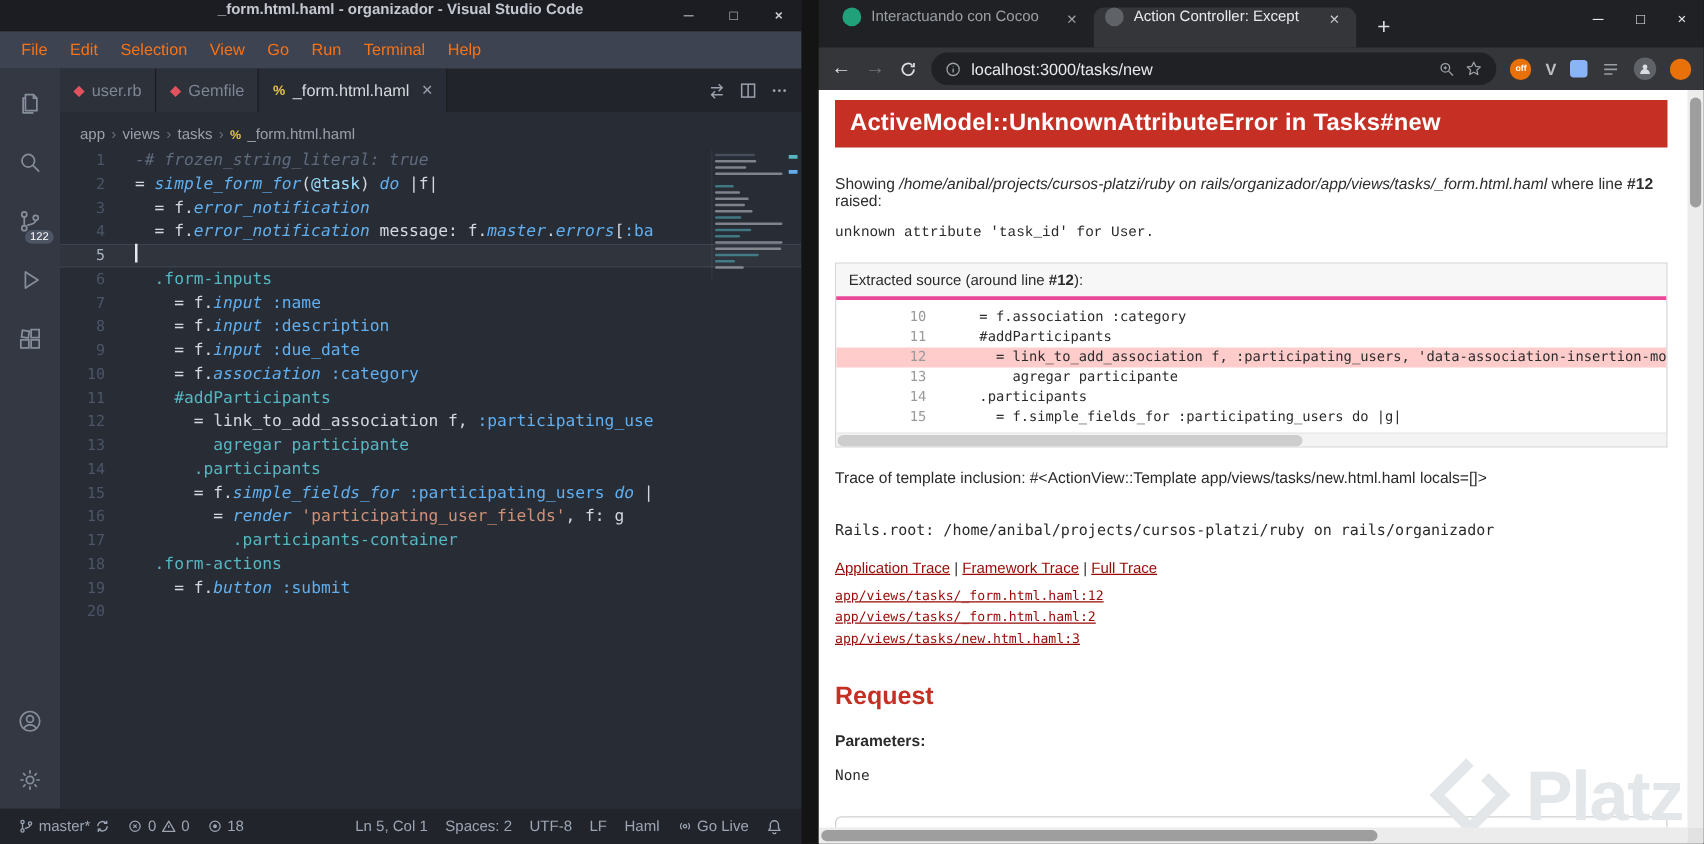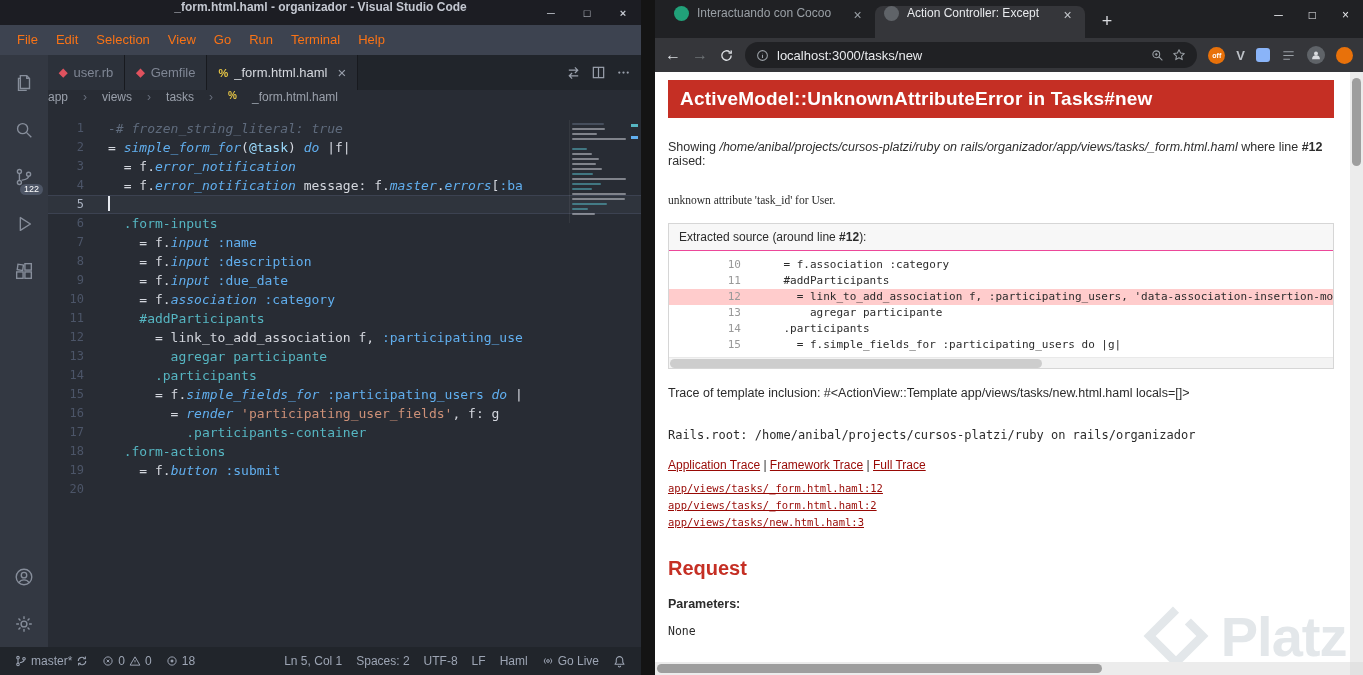--- a/index.html
+++ b/index.html
@@ -19,21 +19,21 @@
   .act-icon{width:48px;height:47px;display:flex;align-items:center;justify-content:center;position:relative}
   .act-badge{position:absolute;right:5px;bottom:5px;background:#4e5666;color:#fff;font-size:9px;line-height:11px;border-radius:8px;padding:0 4px}
   .act-spacer{flex:1}
   .vs-main{flex:1;display:flex;flex-direction:column;min-width:0}
   .vs-tabs{height:35px;background:#21252b;display:flex;align-items:stretch;flex:none}
   .vs-tab{display:flex;align-items:center;gap:6px;padding:0 11px;font-size:13px;color:#7f8694;background:#2c313a;border-right:1px solid #181a1f;cursor:default}
   .vs-tab.active{background:#282c34;color:#d7dae0}
   .tab-icon{font-size:11px;font-weight:700}
   .tab-close{margin-left:4px;color:#9aa0ac;font-size:15px;line-height:15px}
   .vs-tab-actions{margin-left:auto;display:flex;align-items:center;gap:10px;padding-right:10px;color:#9aa0ac}
-  .vs-breadcrumb{height:24px;background:#282c34;display:flex;align-items:flex-start;padding-left:0;color:#9aa0ab;font-size:12px;gap:15px;flex:none}
+  .vs-breadcrumb{height:24px;background:#282c34;display:flex;align-items:flex-end;padding-left:16px;color:#9aa0ab;font-size:12px;gap:5px;flex:none}
   .bc-sep{color:#676e7c;font-size:12px}
   .bc-file-icon{color:#e6c545;font-size:10px;font-weight:700}
   .vs-editor{flex:1;position:relative;background:#282c34;font-family:"DejaVu Sans Mono",monospace;font-size:13px;overflow:hidden;padding-top:5px}
   .code-row{display:flex;height:19px;line-height:19px;position:relative}
   .code-row.current{background:rgba(170,185,220,0.06);box-shadow:inset 0 1px 0 rgba(120,135,170,.18), inset 0 -1px 0 rgba(120,135,170,.18)}
   .gutter{width:60px;text-align:right;padding-right:24px;color:#4c5568;flex:none;font-size:12px}
   .code-row.current .gutter{color:#a8b0bf}
   .codeline{white-space:pre}
   .tk-cm{color:#5f6b7d;font-style:italic}
   .tk-pl{color:#d4d7de}
@@ -70,23 +70,23 @@
   .mut{color:#9aa0a6}
   .ext-off{width:17px;height:17px;border-radius:50%;background:#e8710a;color:#fff;font-size:7px;font-weight:700;display:flex;align-items:center;justify-content:center}
   .ext-v{color:#bdc1c6;font-weight:700;font-size:13px}
   .ext-sq{width:14px;height:14px;border-radius:3px;background:#8ab4f8}
   .avatar{width:18px;height:18px;border-radius:50%;background:#5f6368;display:flex;align-items:center;justify-content:center;color:#dadce0}
   .menu-dot{width:17px;height:17px;border-radius:50%;background:#e8710a}
   .br-content{flex:1;background:#fff;position:relative;overflow:hidden}
   .page{position:absolute;left:0;top:0;right:13px;bottom:13px;overflow:hidden;padding:8px 16px 0 13px;color:#2b2b2b;z-index:1}
   .err-header{background:#C52F24;color:#fff;font-size:19px;font-weight:700;padding:8px 12px;letter-spacing:.2px}
   .showing{margin-top:22px;font-size:12.5px;color:#2e2e2e}
-  .errmsg{margin-top:26px;font-family:Liberation Serif, serif;font-size:11.5px}
+  .errmsg{margin-top:12px;font-family:Liberation Mono, monospace;font-size:11.5px}
   .src-box{margin-top:17px;border:1px solid #d6d6d6}
-  .src-info{padding:6px 10px;font-size:12px;background:#f7f7f7;border-bottom:1px solid #ec4899}
+  .src-info{padding:6px 10px;font-size:12px;background:#f7f7f7;border-bottom:3px solid #ec4899}
   .src-rows{padding:6px 0 4px 0;font-family:"DejaVu Sans Mono",monospace;font-size:11px;line-height:16px;overflow:hidden}
   .src-row{display:flex;white-space:pre}
   .src-row.hl{background:#ffcccc}
   .src-num{width:88px;text-align:right;padding-right:16px;color:#999;flex:none}
   .src-code{white-space:pre;overflow:hidden}
   .src-hscroll{height:11px;background:#f3f3f3;position:relative;border-top:1px solid #e9e9e9}
   .src-hthumb{position:absolute;left:1px;top:1px;height:9px;width:56%;background:#cdcdcd;border-radius:5px}
   .template-trace{margin-top:17px;font-size:12.5px}
   .rails-root{margin-top:28px;font-size:12px;font-family:"DejaVu Sans Mono",monospace}
   .trace-tabs{margin-top:16px;font-size:12px}

